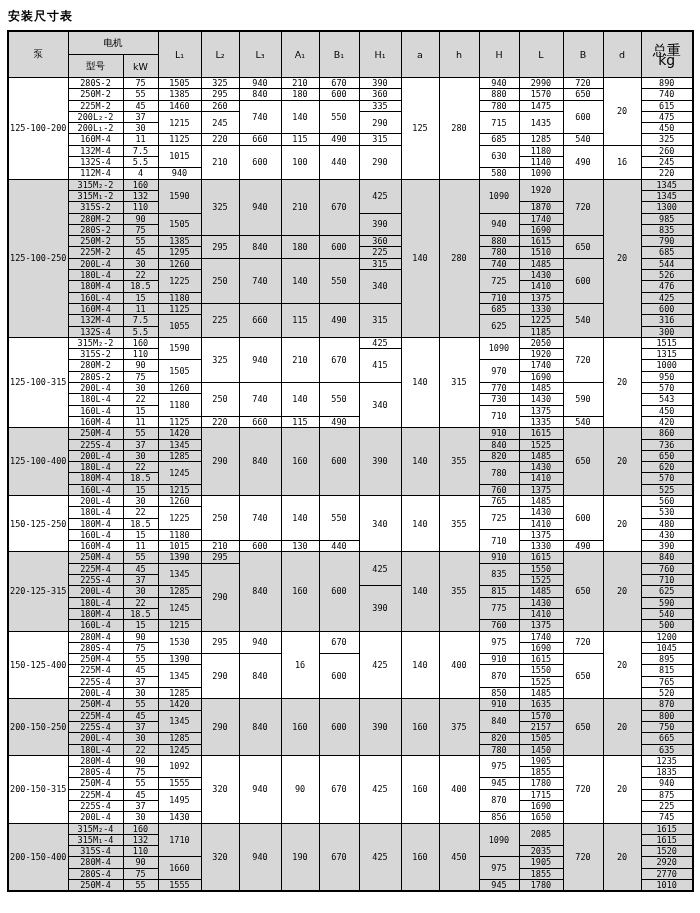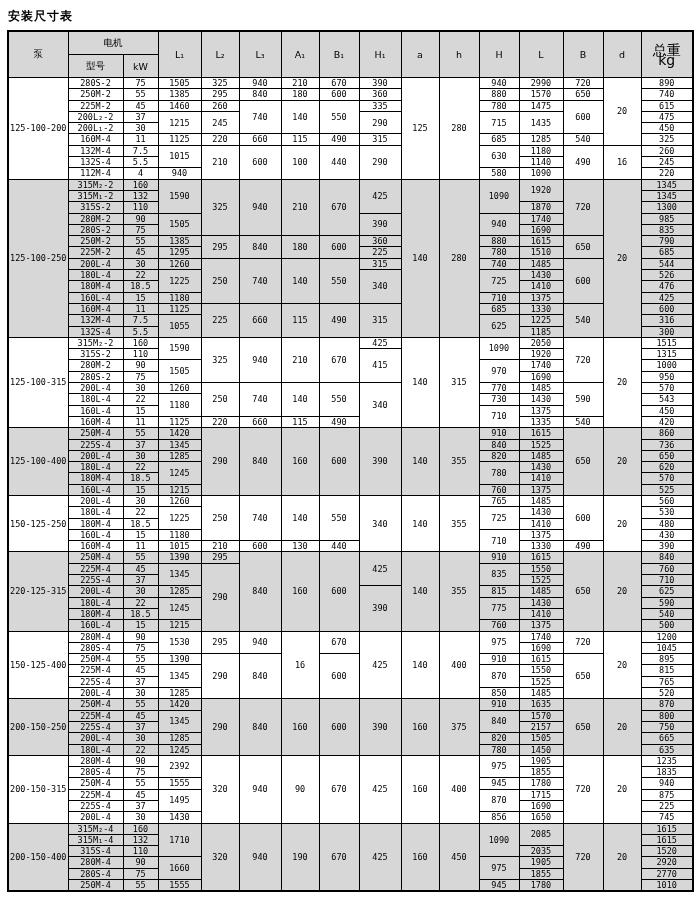--- a/index.html
+++ b/index.html
@@ -665,21 +665,21 @@
           <td>22</td>
           <td>1245</td>
           <td>780</td>
           <td>1450</td>
           <td>635</td>
         </tr>
         <tr>
           <td rowspan="6">200-150-315</td>
           <td>280M-4</td>
           <td>90</td>
-          <td rowspan="2">2392</td>
+          <td rowspan="2">1092</td>
           <td rowspan="6">320</td>
           <td rowspan="6">940</td>
           <td rowspan="6">90</td>
           <td rowspan="6">670</td>
           <td rowspan="6">425</td>
           <td rowspan="6">160</td>
           <td rowspan="6">400</td>
           <td rowspan="2">975</td>
           <td>1905</td>
           <td rowspan="6">720</td>

